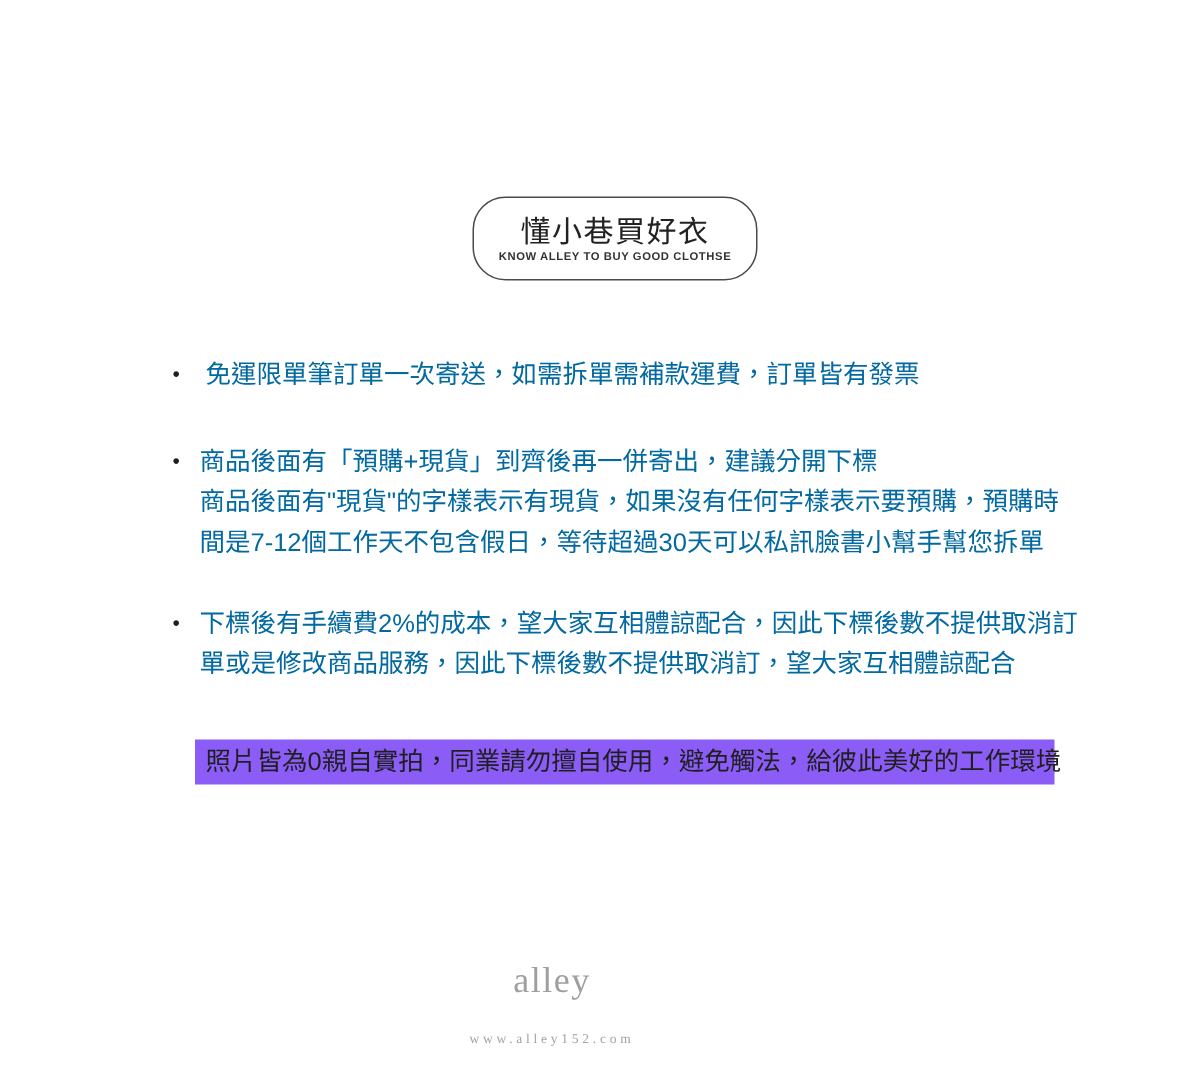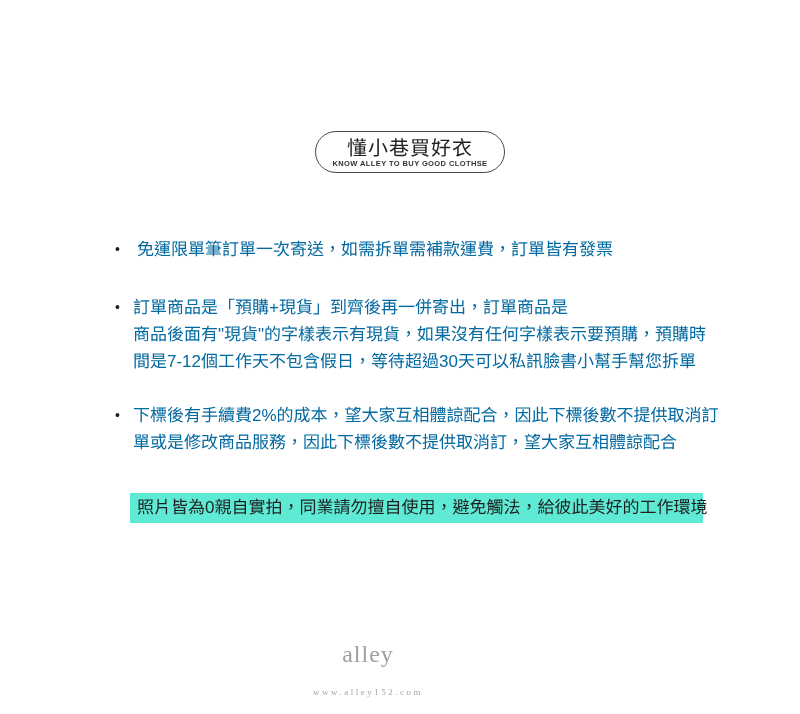--- a/index.html
+++ b/index.html
@@ -9,21 +9,21 @@
     background: #ffffff;
     font-family: "Liberation Sans", sans-serif;
     color: #1f1f1f;
     overflow: hidden;
   }
 
   
   .logo-pill {
     position: absolute;
     left: 315px; top: 131px;
-    width: 190px; height: 42px;
+    width: 190px; height: 56px;
     border: 1.5px solid #4a4a4a;
     border-radius: 22px;
     display: flex;
     flex-direction: column;
     align-items: center;
     justify-content: center;
     background: #ffffff;
   }
   .logo-title {
     font-size: 20px;
@@ -66,21 +66,21 @@
     line-height: 27px;
     white-space: nowrap;
     color: #0369a1;
   }
 
   
   .notice-bar {
     position: absolute;
     left: 130px; top: 493px;
     width: 573px; height: 30px;
-    background: #5eead4;
+    background: #8b5cf6;
     display: flex;
     align-items: center;
     padding-left: 7px;
   }
   .notice-text {
     font-size: 17px;
     line-height: 30px;
     white-space: nowrap;
     color: #1f1f1f;
   }
@@ -119,21 +119,21 @@
 <div class="policy policy-1">
   <span class="bullet">•</span>
   <div class="policy-lines">
     <div class="policy-line">免運限單筆訂單一次寄送，如需拆單需補款運費，訂單皆有發票</div>
   </div>
 </div>
 
 <div class="policy policy-2">
   <span class="bullet">•</span>
   <div class="policy-lines">
-    <div class="policy-line">訂單商品是「預購+現貨」到齊後再一併寄出，訂單商品是</div>
+    <div class="policy-line">商品後面有「預購+現貨」到齊後再一併寄出，建議分開下標</div>
     <div class="policy-line">商品後面有"現貨"的字樣表示有現貨，如果沒有任何字樣表示要預購，預購時</div>
     <div class="policy-line">間是7-12個工作天不包含假日，等待超過30天可以私訊臉書小幫手幫您拆單</div>
   </div>
 </div>
 
 <div class="policy policy-3">
   <span class="bullet">•</span>
   <div class="policy-lines">
     <div class="policy-line">下標後有手續費2%的成本，望大家互相體諒配合，因此下標後數不提供取消訂</div>
     <div class="policy-line">單或是修改商品服務，因此下標後數不提供取消訂，望大家互相體諒配合</div>

